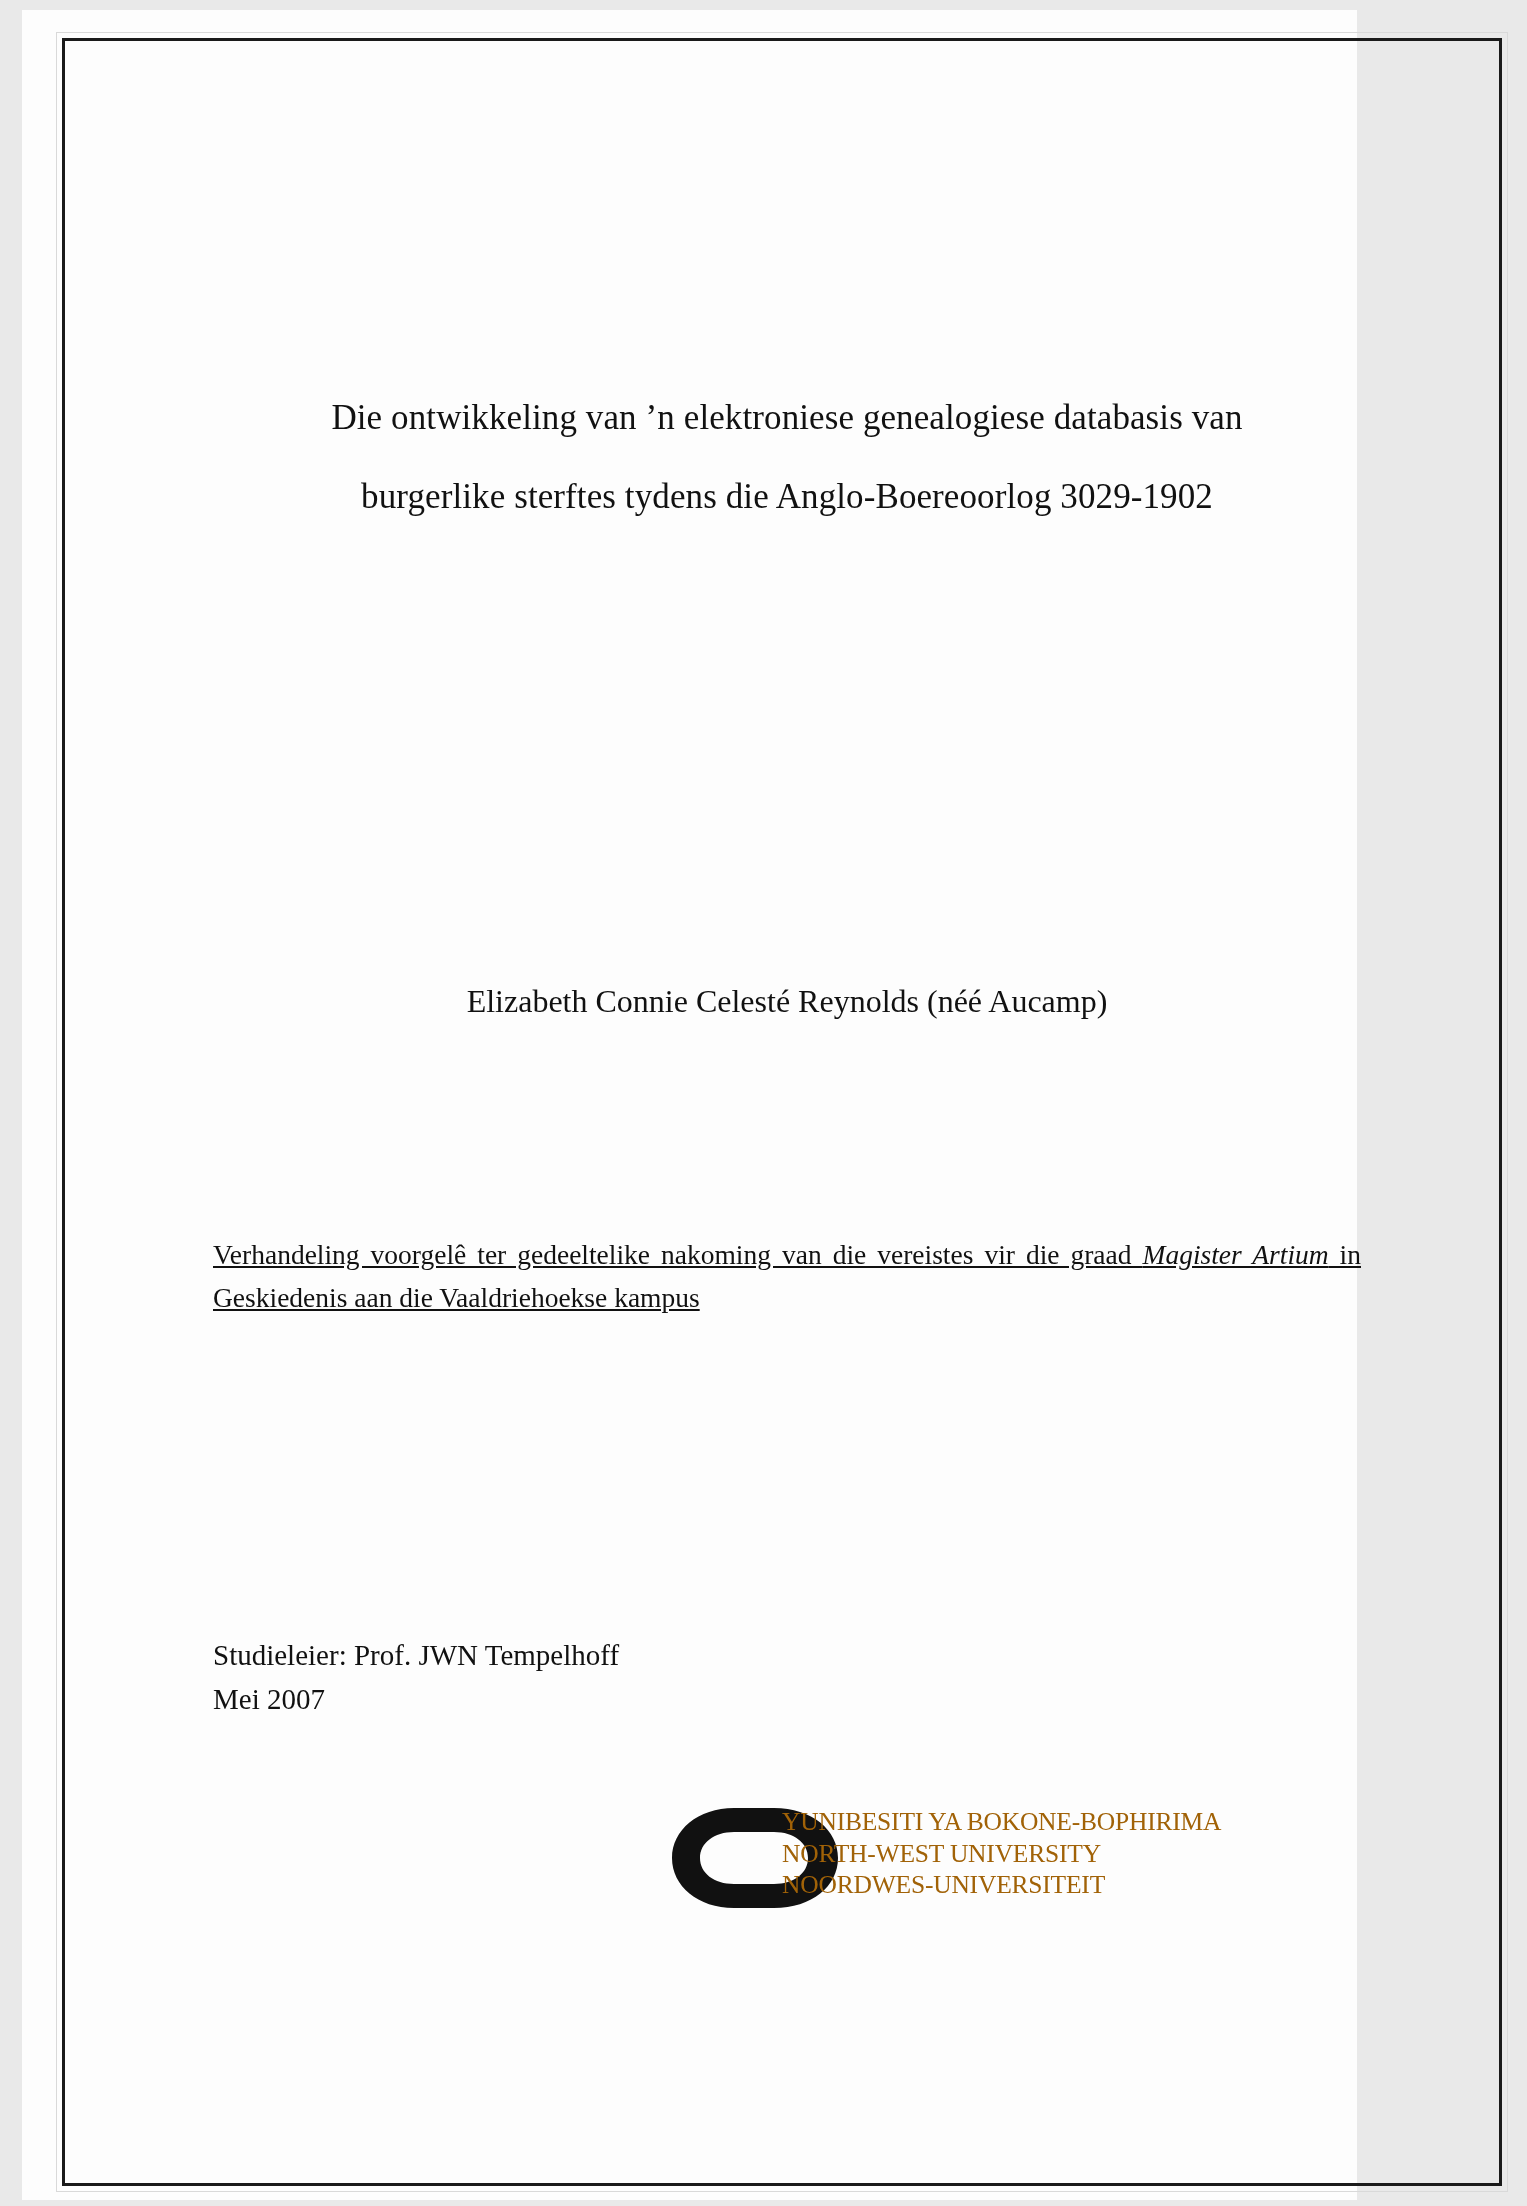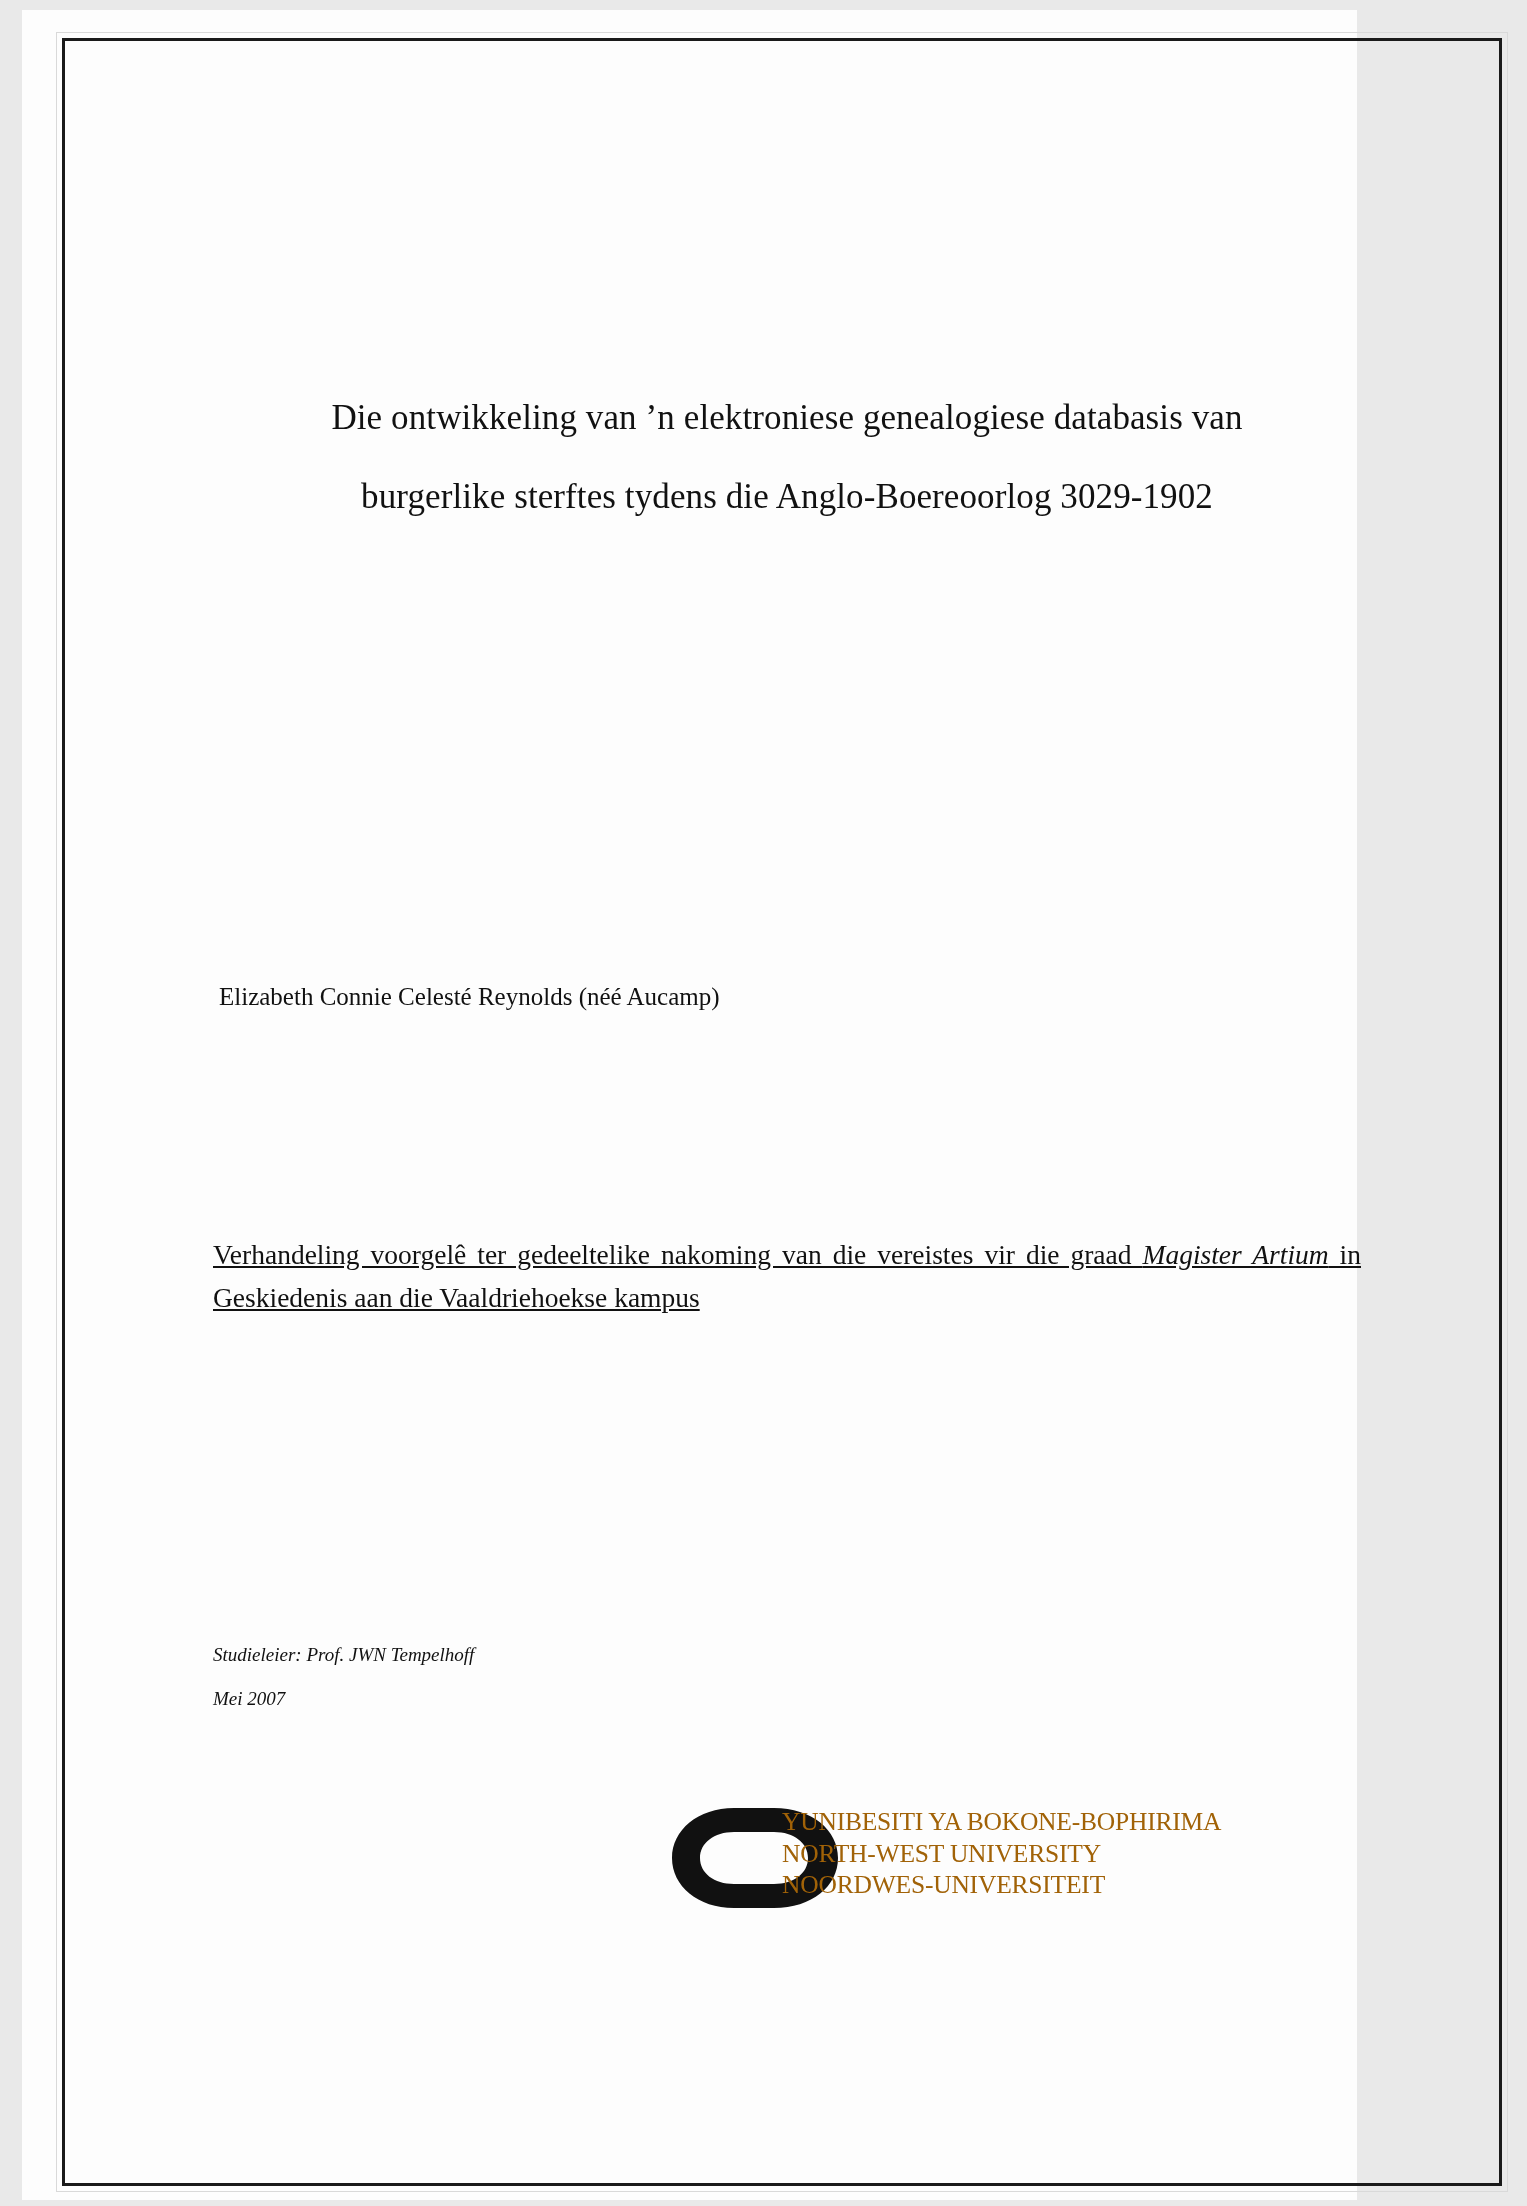--- a/index.html
+++ b/index.html
@@ -76,25 +76,25 @@
     position: absolute;
     left: 0;
     top: 790px;
     width: 1160px;
     text-align: center;
     font-size: 26px;
   }
 
   .author {
     position: absolute;
-    left: 12px;
+    left: 0;
     top: 945px;
     width: 1160px;
-    text-align: left;
-    font-size: 25px;
+    text-align: center;
+    font-size: 32px;
   }
 
   .statement {
     position: absolute;
     left: 6px;
     top: 1195px;
     width: 1148px;
     font-size: 27.5px;
     line-height: 43px;
   }
@@ -105,23 +105,22 @@
   }
   .statement .italic {
     font-style: italic;
   }
 
   .supervisor {
     position: absolute;
     left: 6px;
     top: 1595px;
     width: 1000px;
-    font-size: 19px;
+    font-size: 29px;
     line-height: 44px;
-    font-style: italic;
   }
 
   
   .logo-block {
     position: absolute;
     left: 455px;
     top: 1760px;
     width: 620px;
     height: 120px;
   }

